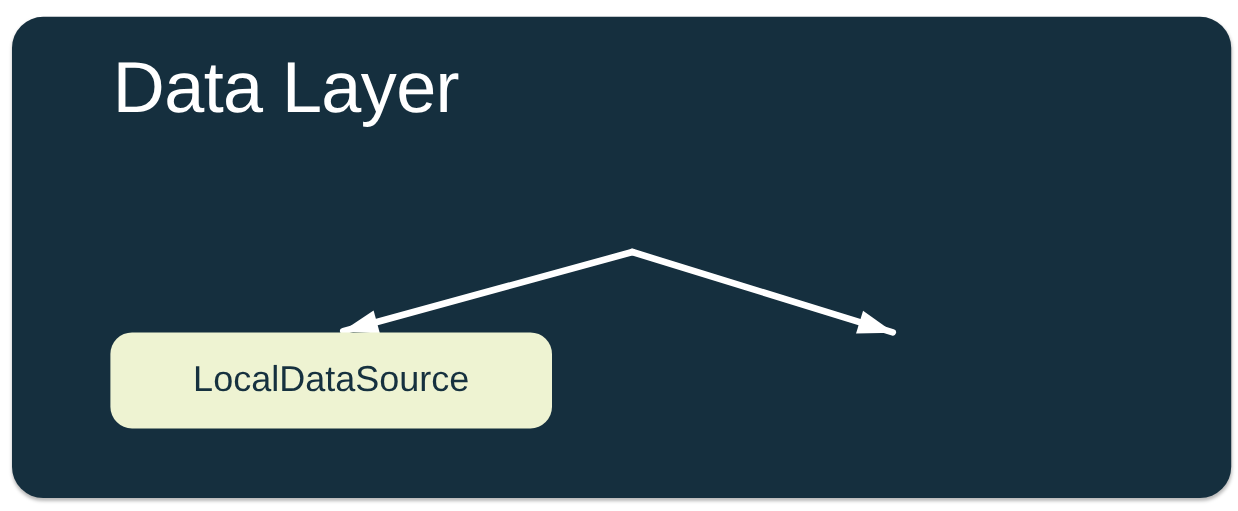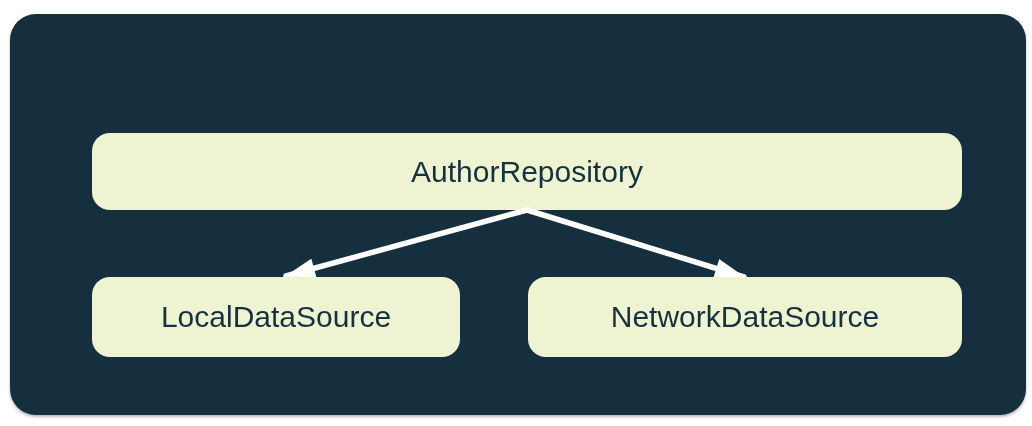--- a/index.html
+++ b/index.html
@@ -93,37 +93,32 @@
   .arrow-head {
     fill: var(--arrow);
   }
 </style>
 </head>
 <body>
 
 <div class="stage">
   <div class="container">
 
+    <div class="title">Data Layer</div>
 
-    <div class="node node-repository">
-      <span>AuthorRepository</span>
-    </div>
 
     <svg class="arrows" viewBox="0 0 1016 401">
       <defs>
         <marker id="arrowhead" markerUnits="userSpaceOnUse" markerWidth="32" markerHeight="24" viewBox="0 0 32 24" refX="30" refY="12" orient="auto">
           <path class="arrow-head" d="M1,2 L31,12 L1,22 Z"></path>
         </marker>
       </defs>
       <line class="arrow-line" x1="517" y1="196" x2="276" y2="262" marker-end="url(#arrowhead)"></line>
       <line class="arrow-line" x1="517" y1="196" x2="734" y2="263" marker-end="url(#arrowhead)"></line>
     </svg>
 
     <div class="node node-local">
       <span>LocalDataSource</span>
     </div>
 
-    <div class="node node-network">
-      <span>NetworkDataSource</span>
-    </div>
 
   </div>
 </div>
 
 </body></html>

